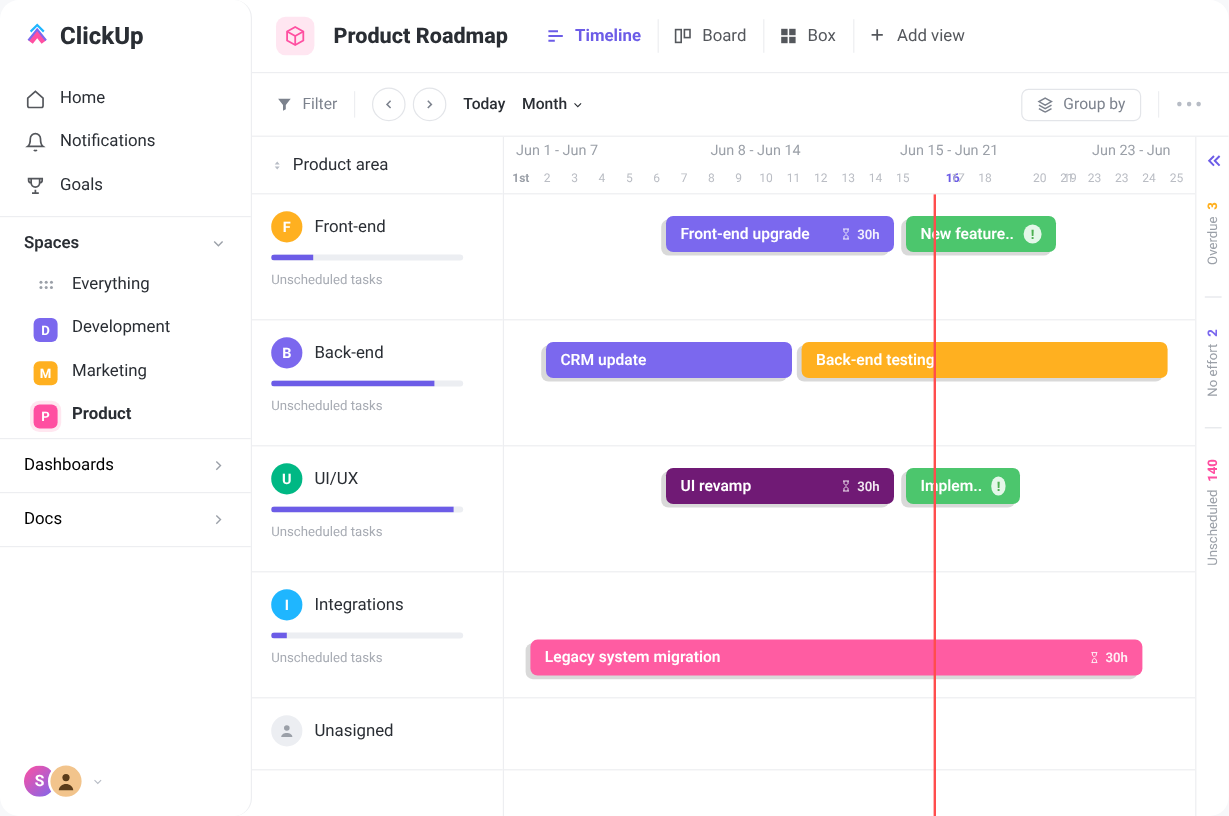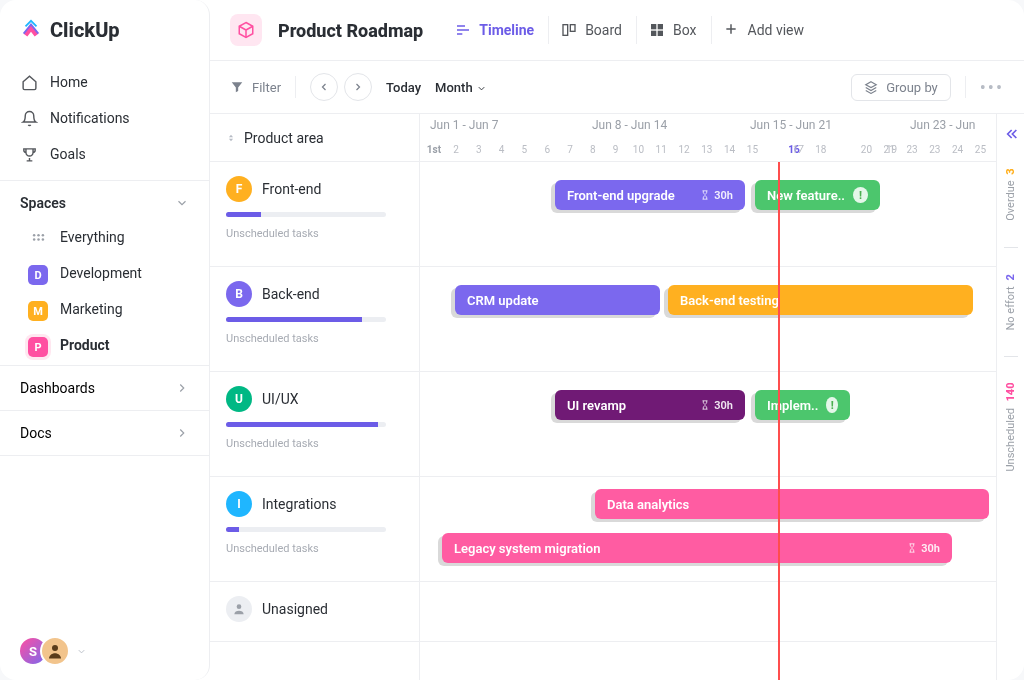--- a/index.html
+++ b/index.html
@@ -433,23 +433,20 @@
                   </svg>
                   <span>30h</span>
                 </span>
             </div>
             <div class="task" style="left:335px;width:95px;top:18px;background:#4cc66d">
               <span>Implem..</span>
               <span class="alert-dot">!</span>
             </div>
           </div>
           <div class="tl-row">
-            <div class="task" style="left:175px;width:394px;top:12px;background:#ff5ca2">
-              <span>Data analytics</span>
-            </div>
             <div class="task" style="left:22px;width:510px;top:56px;background:#ff5ca2">
               <span>Legacy system migration</span>
               <span class="meta">
                   <svg width="10" height="10" viewBox="0 0 24 24" fill="none" stroke="currentColor" stroke-width="2">
                     <path d="M6 2h12M6 22h12M8 2v5l4 4 4-4V2M8 22v-5l4-4 4 4v5"></path>
                   </svg>
                   <span>30h</span>
                 </span>
             </div>
           </div>

